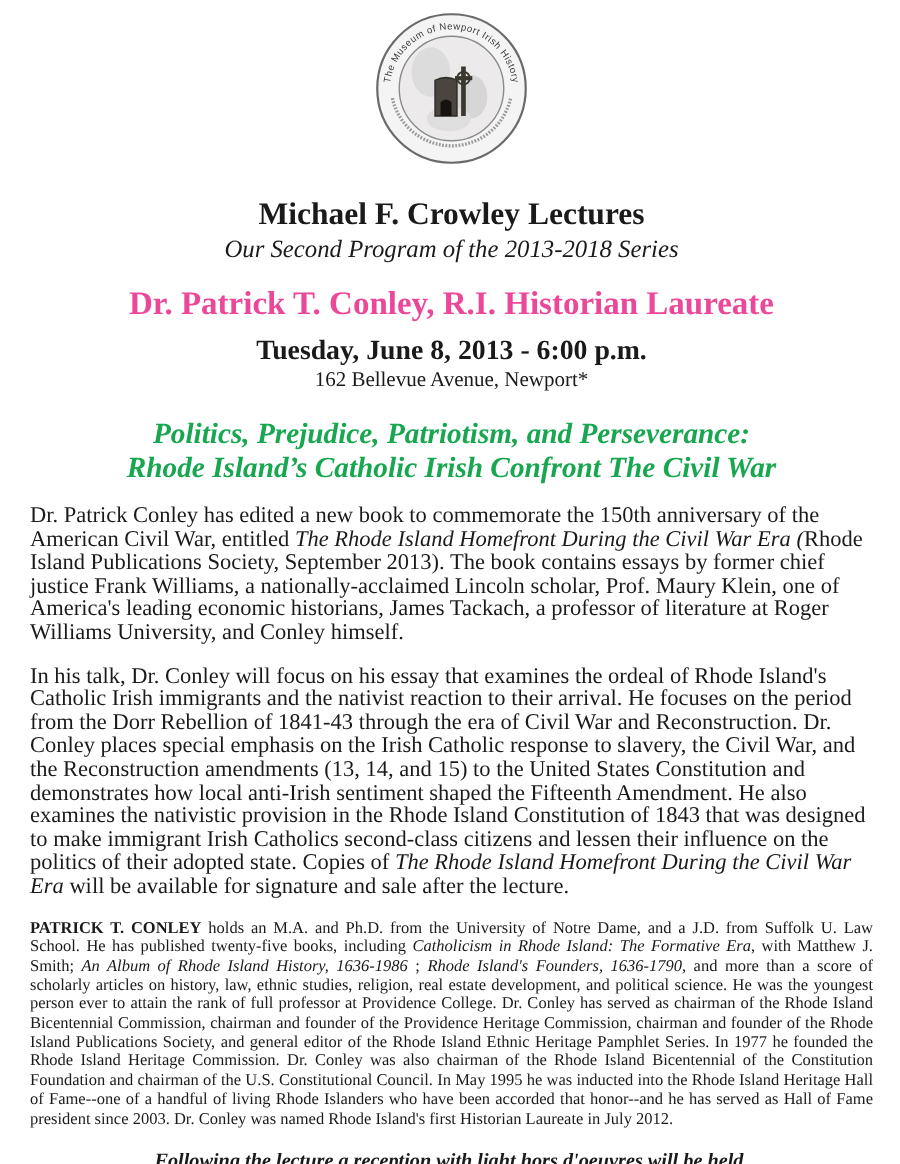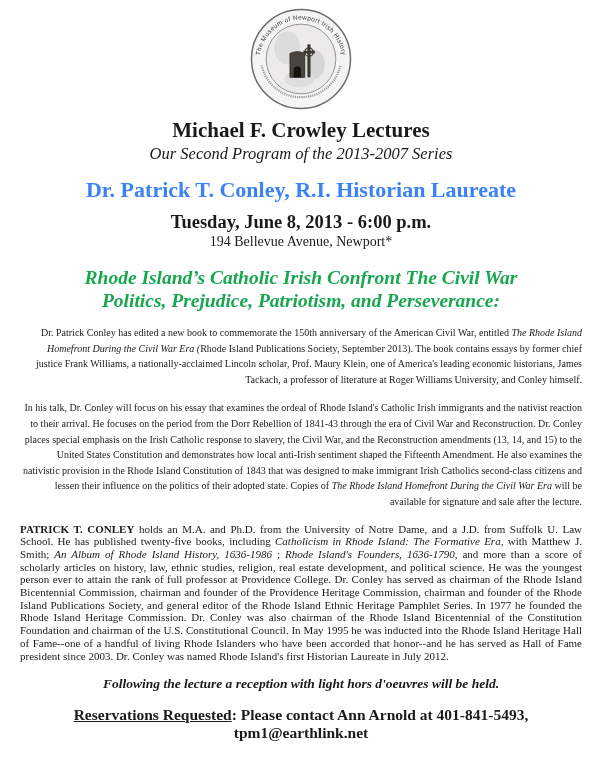--- a/index.html
+++ b/index.html
@@ -1,27 +1,27 @@
 <!DOCTYPE html>
 <html><head>
 <meta charset="utf-8">
 <style>
   html,body{margin:0;padding:0;background:#ffffff;}
   body{width:600px;height:776px;overflow:hidden;font-family:"Liberation Serif","DejaVu Serif",serif;color:#1a1a1a;}
   .page{width:600px;height:776px;box-sizing:border-box;padding:4px 18px 0 20px;}
   .center{text-align:center;}
   .logo-wrap{text-align:center;height:112px;margin-bottom:2px;}
-  .series-title{font-size:21px;font-weight:bold;margin:2px 0 0 0;}
+  .series-title{font-size:21px;font-weight:bold;margin:14px 0 0 0;}
   .series-subtitle{font-size:16.5px;font-style:italic;margin:1px 0 0 0;}
   .speaker{font-size:22px;font-weight:bold;margin:13px 0 0 0;}
   .datetime{font-size:18.5px;font-weight:bold;margin:9px 0 0 0;}
   .venue{font-size:18.5px;margin:11px 0 0 0;}
   .address{font-size:14px;margin:1px 0 0 0;}
   .topic{font-size:19.5px;font-weight:bold;font-style:italic;line-height:1.18;margin:16px 0 0 0;}
-  .para{font-size:10px;line-height:15.6px;margin:13px 0 0 0;text-align:right;}
+  .para{font-size:15px;line-height:15.6px;margin:13px 0 0 0;text-align:left;}
   .bio{font-size:11px;line-height:12.7px;margin:13px 0 0 0;text-align:justify;}
   .reception{font-size:13.5px;font-weight:bold;font-style:italic;margin:14px 0 0 0;}
   .reservations{font-size:15.5px;font-weight:bold;margin:14px 0 0 0;}
 </style>
 </head>
 <body>
 
 <div class="page">
 
   <div class="logo-wrap">
@@ -46,31 +46,31 @@
 
       <text font-size="7" fill="#3c3c3c" letter-spacing="0.4" font-family="Liberation Sans, sans-serif">
         <textPath href="#arcTop" startOffset="50%" text-anchor="middle">The Museum of Newport Irish History</textPath>
       </text>
 
       <path d="M 17,67 A 44,44 0 0 0 103,67" fill="none" stroke="#9a9a9a" stroke-width="2.4" stroke-dasharray="1.3,1.1"></path>
     </svg>
   </div>
 
   <div class="series-title center">Michael F. Crowley Lectures</div>
-  <div class="series-subtitle center">Our Second Program of the 2013-2007 Series</div>
+  <div class="series-subtitle center">Our Second Program of the 2013-2018 Series</div>
 
-  <div class="speaker center" style="color: #3b82f6;">Dr. Patrick T. Conley, R.I. Historian Laureate</div>
+  <div class="speaker center" style="color: #ec4899;">Dr. Patrick T. Conley, R.I. Historian Laureate</div>
 
   <div class="datetime center">Tuesday, June 8, 2013 - 6:00 p.m.</div>
 
-  <div class="address center">194 Bellevue Avenue, Newport*</div>
+  <div class="address center">162 Bellevue Avenue, Newport*</div>
 
   <div class="topic center" style="color: rgb(24, 167, 80);">
+    <div>Politics, Prejudice, Patriotism, and Perseverance:</div>
     <div>Rhode Island’s Catholic Irish Confront The Civil War</div>
-    <div>Politics, Prejudice, Patriotism, and Perseverance:</div>
   </div>
 
   <div class="para"><span>Dr. Patrick Conley has edited a new book to commemorate the 150th anniversary of the American Civil War, entitled </span><span style="font-style: italic;">The Rhode Island Homefront During the Civil War Era (</span><span>Rhode Island Publications Society, September 2013).  The book contains essays by former chief justice Frank Williams, a nationally-acclaimed Lincoln scholar, Prof. Maury Klein, one of America's leading economic historians, James Tackach, a professor of literature at Roger Williams University, and Conley himself.</span></div>
   <div class="para"><span>In his talk, Dr. Conley will focus on his essay that examines the ordeal of Rhode Island's Catholic Irish immigrants and the nativist reaction to their arrival. He focuses on the period from the Dorr Rebellion of 1841-43 through the era of Civil War and Reconstruction.  Dr. Conley places special emphasis on the Irish Catholic response to slavery, the Civil War, and the Reconstruction amendments (13, 14, and 15) to the United States Constitution and demonstrates how local anti-Irish sentiment shaped the Fifteenth Amendment.  He also examines the nativistic provision in the Rhode Island Constitution of 1843 that was designed to make immigrant Irish Catholics second-class citizens and lessen their influence on the politics of their adopted state.  Copies of </span><span style="font-style: italic;">The Rhode Island Homefront During the Civil War Era</span><span> will be available for signature and sale after the lecture.</span></div>
   <div class="bio"><span style="font-weight: bold;">PATRICK T. CONLEY</span><span> holds an M.A. and Ph.D. from the University of Notre Dame, and a J.D. from Suffolk U. Law School.  He has published twenty-five books, including </span><span style="font-style: italic;">Catholicism in Rhode Island: The Formative Era</span><span>, with Matthew J. Smith; </span><span style="font-style: italic;">An Album of Rhode Island  History, 1636-1986</span><span> ; </span><span style="font-style: italic;">Rhode Island's Founders, 1636-1790</span><span>, and more than a score of scholarly articles on history, law, ethnic studies, religion, real estate development, and political science. He was the youngest person ever to attain the rank of full professor at Providence College. Dr. Conley has served as chairman of the Rhode Island Bicentennial Commission, chairman and founder of the Providence Heritage Commission, chairman and founder of the Rhode Island Publications Society, and general editor of the Rhode Island Ethnic Heritage Pamphlet Series. In 1977 he founded the Rhode Island Heritage Commission.  Dr. Conley was also chairman of the Rhode Island Bicentennial of the Constitution Foundation and chairman of the U.S. Constitutional Council.  In May 1995 he was inducted into the Rhode Island Heritage Hall of Fame--one of a handful of living Rhode Islanders who have been accorded that honor--and he has served as Hall of Fame president since 2003.  Dr. Conley was named Rhode Island's first Historian Laureate in July 2012.</span></div>
 
   <div class="reception center">Following the lecture a reception with light hors d'oeuvres will be held.</div>
   <div class="reservations center"><span style="text-decoration: underline;">Reservations Requested</span><span>: Please contact Ann Arnold at 401-841-5493, tpm1@earthlink.net</span></div>
 
 </div>

